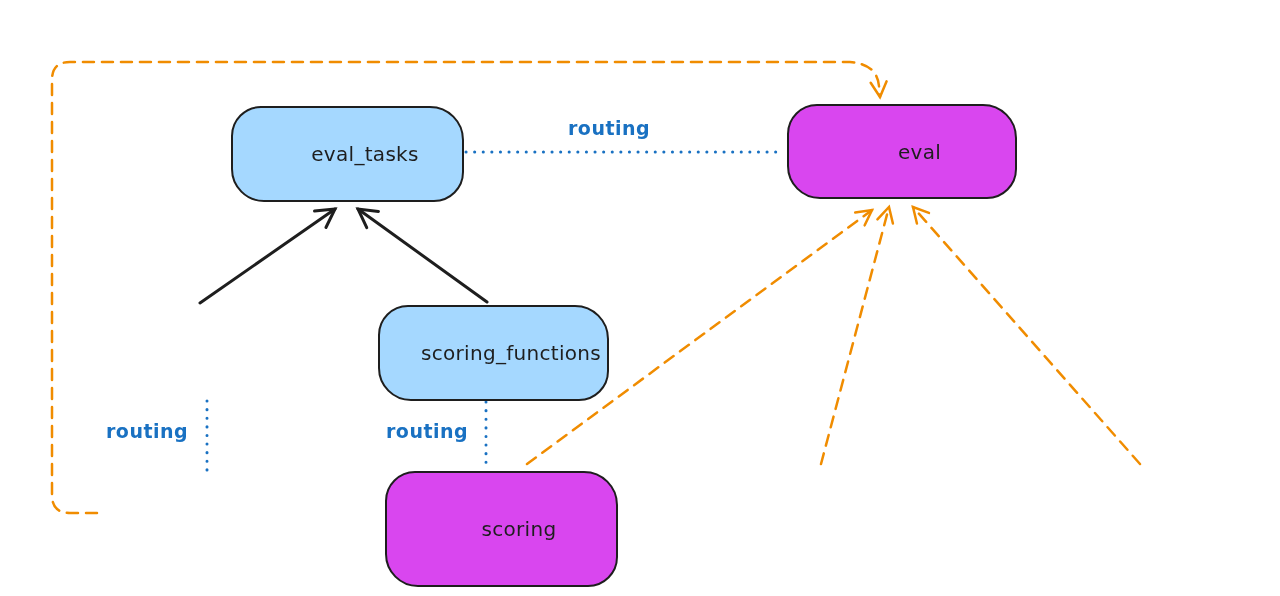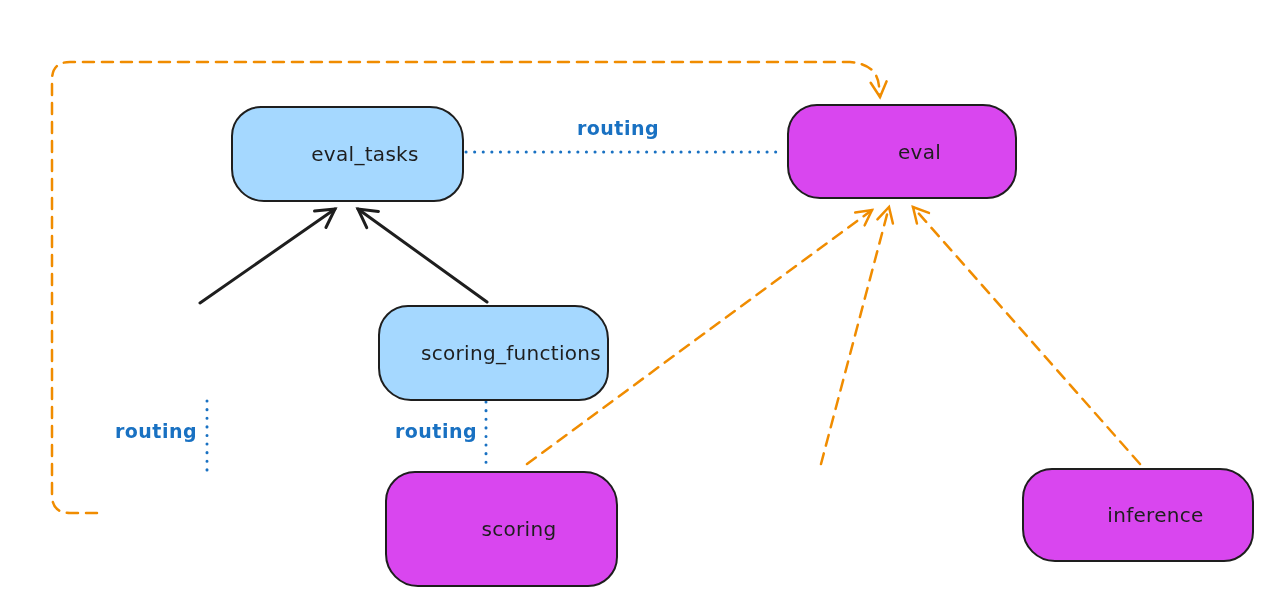--- a/index.html
+++ b/index.html
@@ -27,21 +27,21 @@
     color: #1e1e1e;
     letter-spacing: 0.3px;
     box-sizing: border-box;
     padding-left: 35px;
   }
   .node.blue  { background: #a5d8ff; }
   .node.green { background: #d946ef; }
   .edge-label {
     position: absolute;
     width: 100px;
-    text-align: center;
+    text-align: left;
     color: #1971c2;
     font-size: 19px;
     font-weight: bold;
     letter-spacing: 0.5px;
   }
   .stroke-black  { stroke: #1e1e1e; stroke-width: 3;   fill: none; stroke-linecap: round; }
   .stroke-orange { stroke: #f08c00; stroke-width: 2.5; fill: none; stroke-linecap: round; stroke-dasharray: 11 8; }
   .stroke-blue-dots { stroke: #1971c2; stroke-width: 3; fill: none; stroke-linecap: round; stroke-dasharray: 0.1 8.5; }
 </style>
 </head>
@@ -85,21 +85,18 @@
   <div class="node blue" style="left:378px; top:305px; width:231px; height:96px;">
     <span>scoring_functions</span>
   </div>
 
 
   <div class="node green" style="left:385px; top:471px; width:233px; height:116px;">
     <span>scoring</span>
   </div>
 
 
-  <div class="node green" style="left:1022px; top:468px; width:232px; height:94px;">
-    <span>inference</span>
-  </div>
 
   <div class="edge-label" style="left:568px; top:117px;">routing</div>
   <div class="edge-label" style="left:106px; top:420px;">routing</div>
   <div class="edge-label" style="left:386px; top:420px;">routing</div>
 
 </div>
 
 </body></html>

